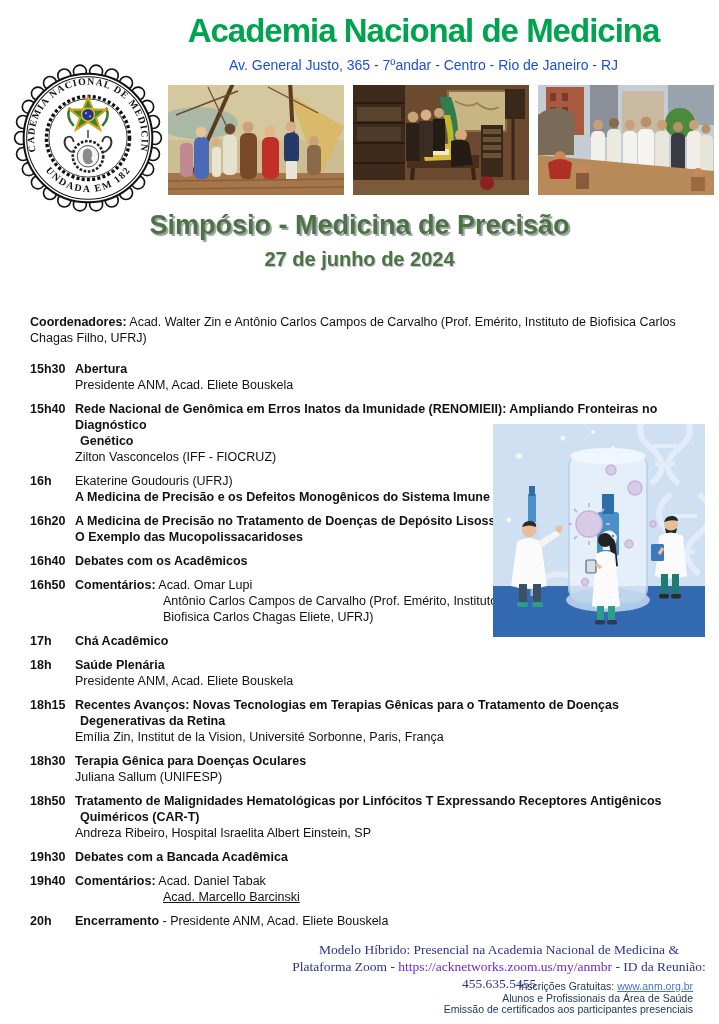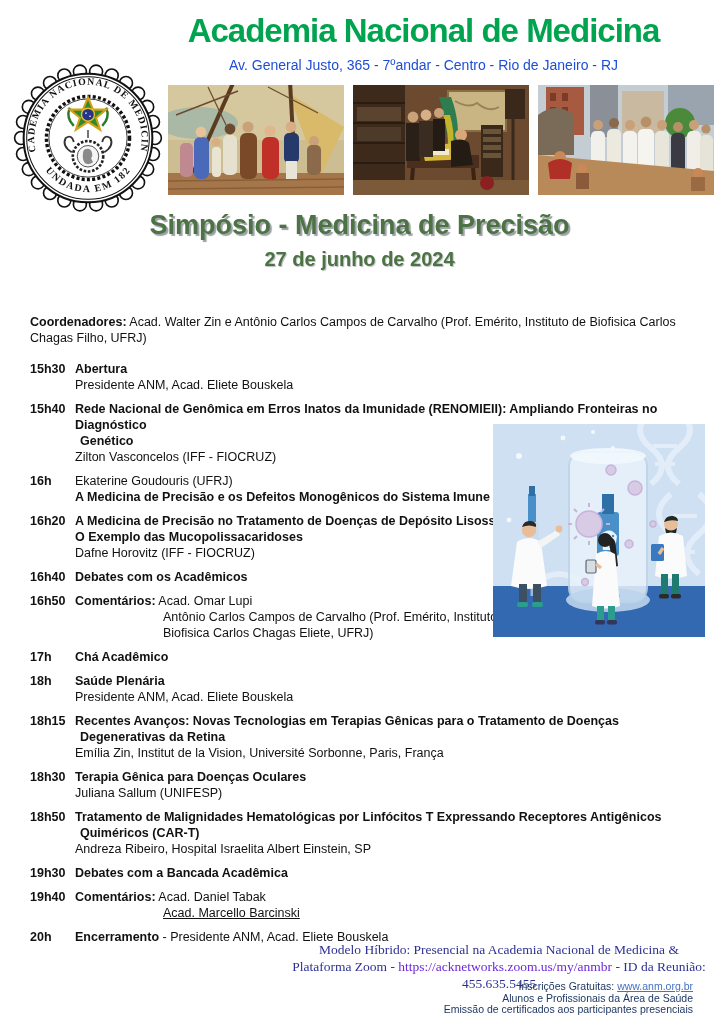--- a/index.html
+++ b/index.html
@@ -268,21 +268,20 @@
           <div class="lines">
             <div class="line"><span>Ekaterine Goudouris (UFRJ)</span></div>
             <div class="line"><span class="b">A Medicina de Precisão e os Defeitos Monogênicos do Sistema Imune</span></div>
           </div>
         </div>
         <div class="entry">
           <div class="time">16h20</div>
           <div class="lines">
             <div class="line"><span class="b">A Medicina de Precisão no Tratamento de Doenças de Depósito Lisossômico:</span></div>
             <div class="line"><span class="b">O Exemplo das Mucopolissacaridoses</span></div>
-            <div class="line"><span>Dafne Horovitz (IFF - FIOCRUZ)</span></div>
           </div>
         </div>
         <div class="entry">
           <div class="time">16h40</div>
           <div class="lines">
             <div class="line"><span class="b">Debates com os Acadêmicos</span></div>
           </div>
         </div>
         <div class="entry">
           <div class="time">16h50</div>

